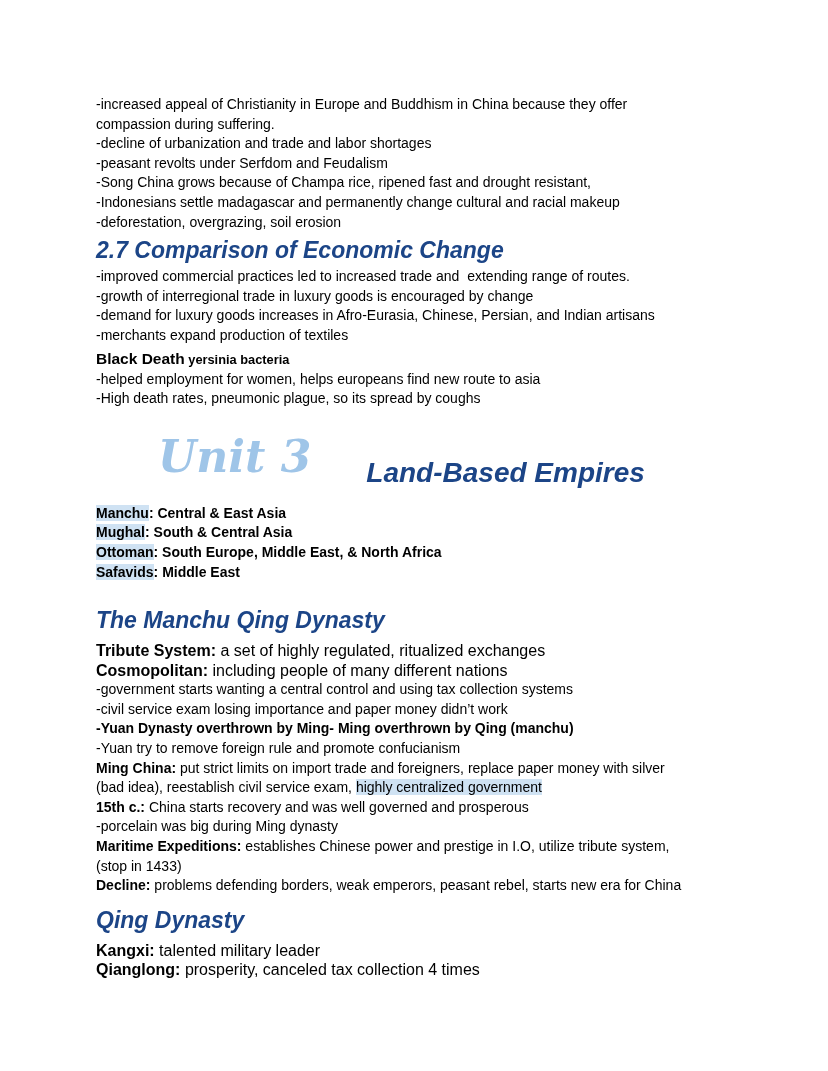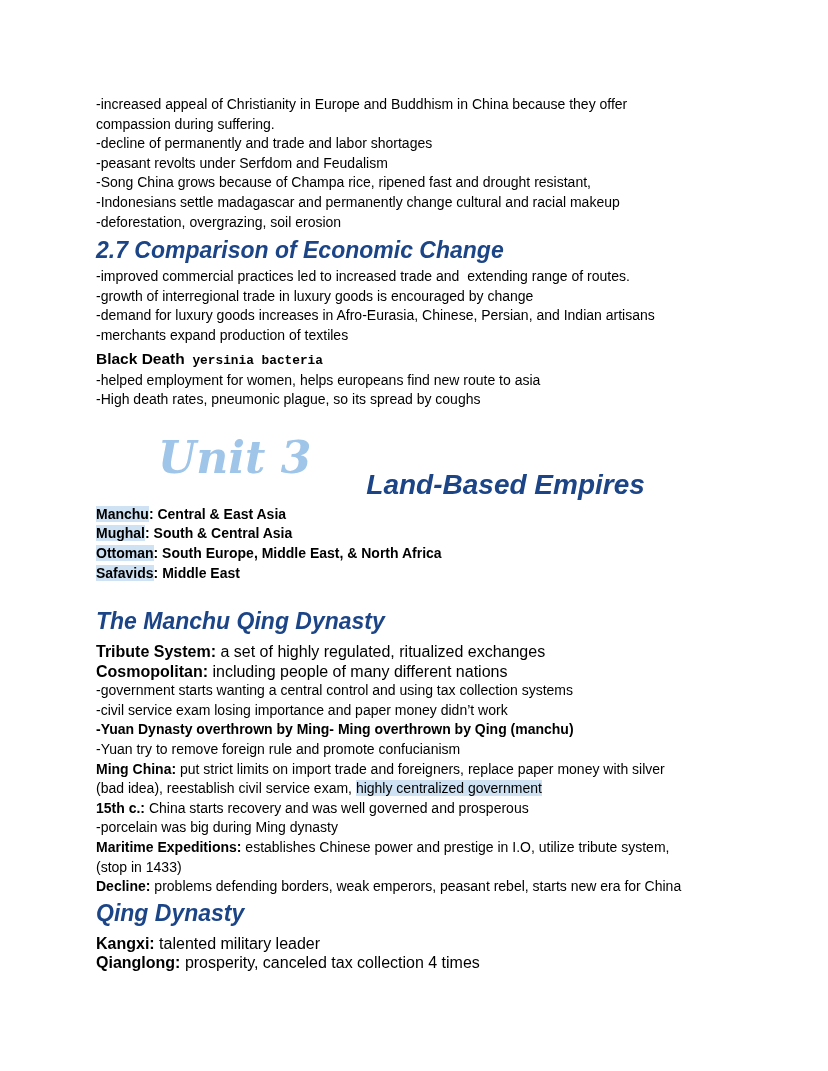--- a/index.html
+++ b/index.html
@@ -29,21 +29,21 @@
   .para.sm .line {
     font-size: 16px;
     line-height: 19.6px;
   }
   .para.bd .line {
     line-height: 21px;
   }
   .b  { font-weight: bold; }
   .hl { background: var(--highlight, #cfe2f3); }
   .sz-lg { font-size: 15.5px; font-weight: bold; }
-  .sz-sm { font-size: 12.8px; font-weight: bold; font-family: Liberation Mono, monospace; }
+  .sz-sm { font-size: 12.8px; font-weight: bold; }
   .heading {
     font-size: 23px;
     font-weight: bold;
     font-style: italic;
     color: var(--heading, #1c4587);
     line-height: 33px;
     white-space: pre;
   }
   .unit-banner {
     display: flex;
@@ -60,33 +60,33 @@
     white-space: pre;
   }
   .unit-title {
     font-size: 28px;
     font-weight: bold;
     font-style: italic;
     line-height: 28px;
     color: var(--heading, #1c4587);
     margin-left: 55px;
     position: relative;
-    top: 19px;
+    top: 8px;
     white-space: pre;
   }
 </style>
 </head>
 <body>
 
 <div class="page">
   <div>
       <div class="para">
         <div class="line"><span class="">-increased appeal of Christianity in Europe and Buddhism in China because they offer</span></div>
         <div class="line"><span class="">compassion during suffering.</span></div>
-        <div class="line"><span class="">-decline of permanently and trade and labor shortages</span></div>
+        <div class="line"><span class="">-decline of urbanization and trade and labor shortages</span></div>
         <div class="line"><span class="">-peasant revolts under Serfdom and Feudalism</span></div>
         <div class="line"><span class="">-Song China grows because of Champa rice, ripened fast and drought resistant,</span></div>
         <div class="line"><span class="">-Indonesians settle madagascar and permanently change cultural and racial makeup</span></div>
         <div class="line"><span class="">-deforestation, overgrazing, soil erosion</span></div>
       </div>
       <div class="heading" style="margin-top: 2px;">2.7 Comparison of Economic Change</div>
       <div class="para">
         <div class="line"><span class="">-improved commercial practices led to increased trade and  extending range of routes.</span></div>
         <div class="line"><span class="">-growth of interregional trade in luxury goods is encouraged by change</span></div>
         <div class="line"><span class="">-demand for luxury goods increases in Afro-Eurasia, Chinese, Persian, and Indian artisans</span></div>
@@ -120,19 +120,19 @@
         <div class="line"><span class="b">-Yuan Dynasty overthrown by Ming- Ming overthrown by Qing (manchu)</span></div>
         <div class="line"><span class="">-Yuan try to remove foreign rule and promote confucianism</span></div>
         <div class="line"><span class="b">Ming China:</span><span class=""> put strict limits on import trade and foreigners, replace paper money with silver</span></div>
         <div class="line"><span class="">(bad idea), reestablish civil service exam, </span><span class="hl">highly centralized government</span></div>
         <div class="line"><span class="b">15th c.:</span><span class=""> China starts recovery and was well governed and prosperous</span></div>
         <div class="line"><span class="">-porcelain was big during Ming dynasty</span></div>
         <div class="line"><span class="b">Maritime Expeditions:</span><span class=""> establishes Chinese power and prestige in I.O, utilize tribute system,</span></div>
         <div class="line"><span class="">(stop in 1433)</span></div>
         <div class="line"><span class="b">Decline:</span><span class=""> problems defending borders, weak emperors, peasant rebel, starts new era for China</span></div>
       </div>
-      <div class="heading" style="margin-top: 0;">Qing Dynasty</div>
+      <div class="heading" style="margin-top: 8px;">Qing Dynasty</div>
       <div class="para sm" style="margin-top: 4px;">
         <div class="line"><span class="b">Kangxi:</span><span class=""> talented military leader</span></div>
         <div class="line"><span class="b">Qianglong:</span><span class=""> prosperity, canceled tax collection 4 times</span></div>
       </div>
     </div>
 </div>
 
 </body></html>

